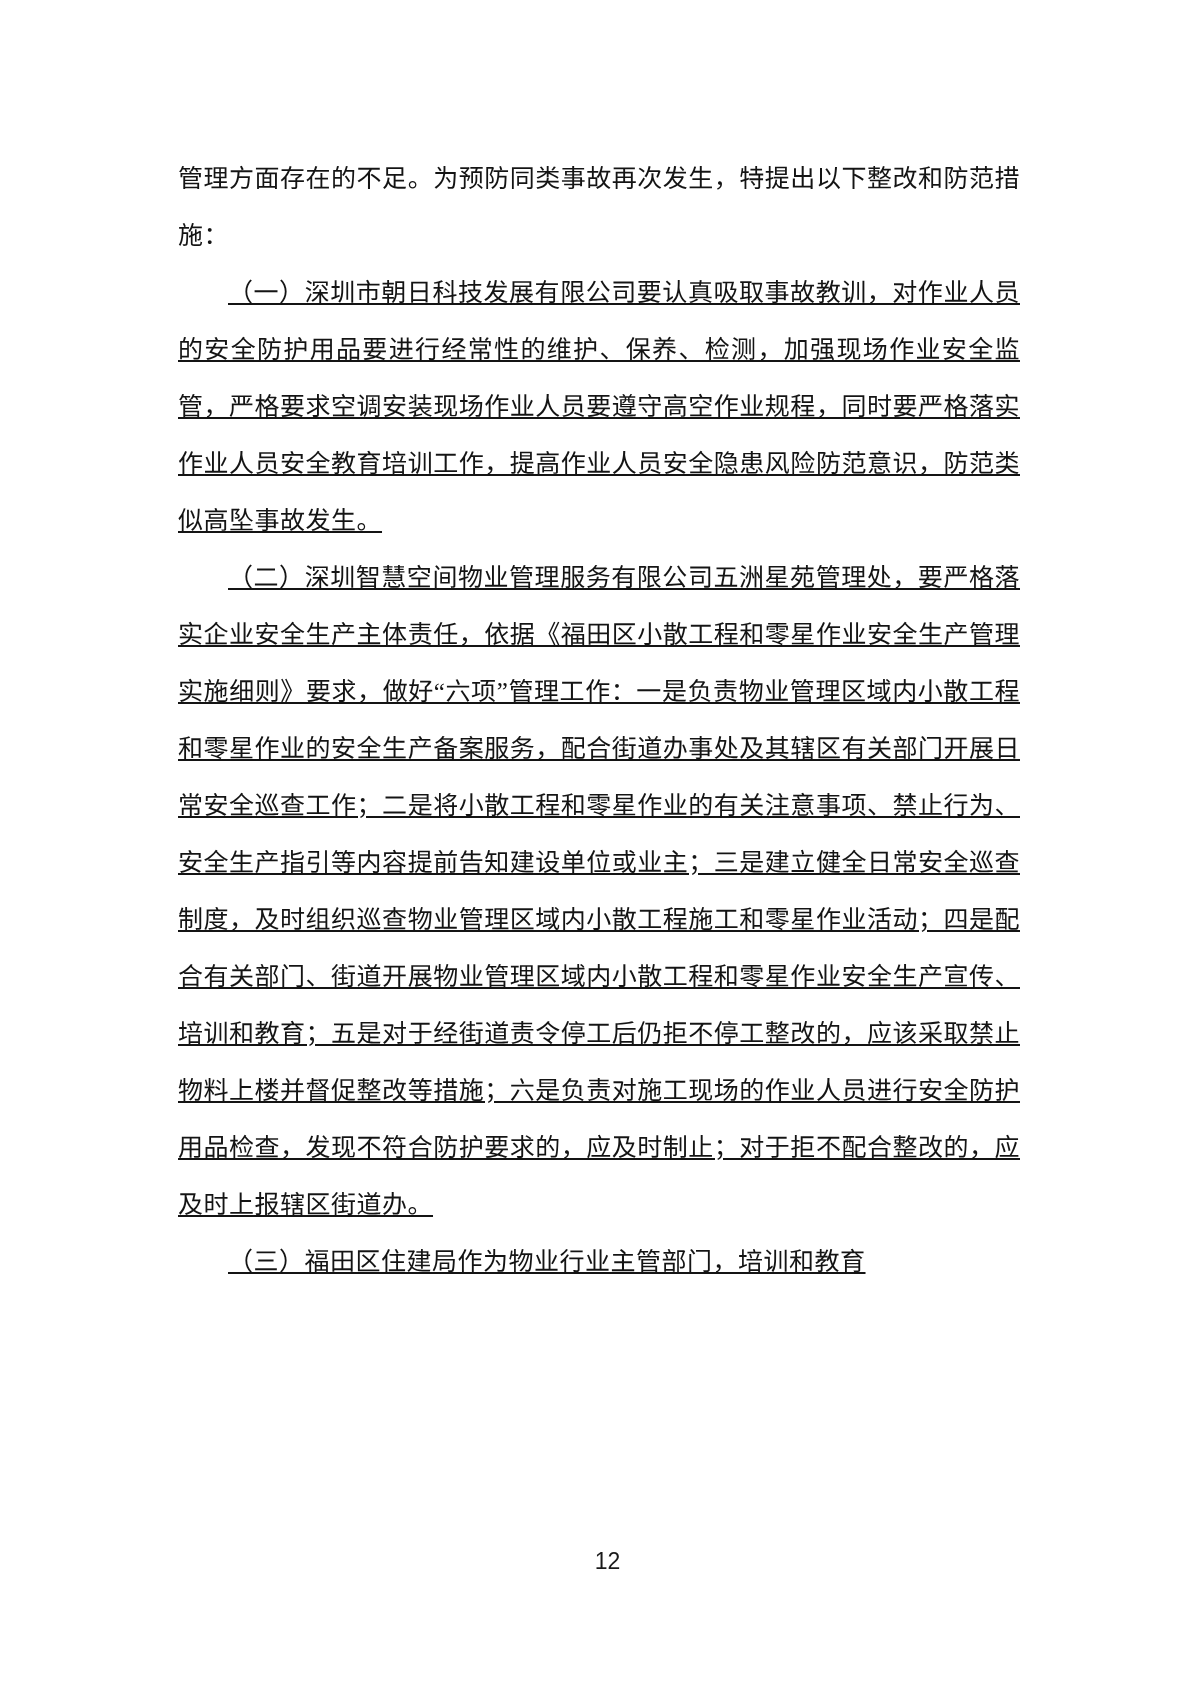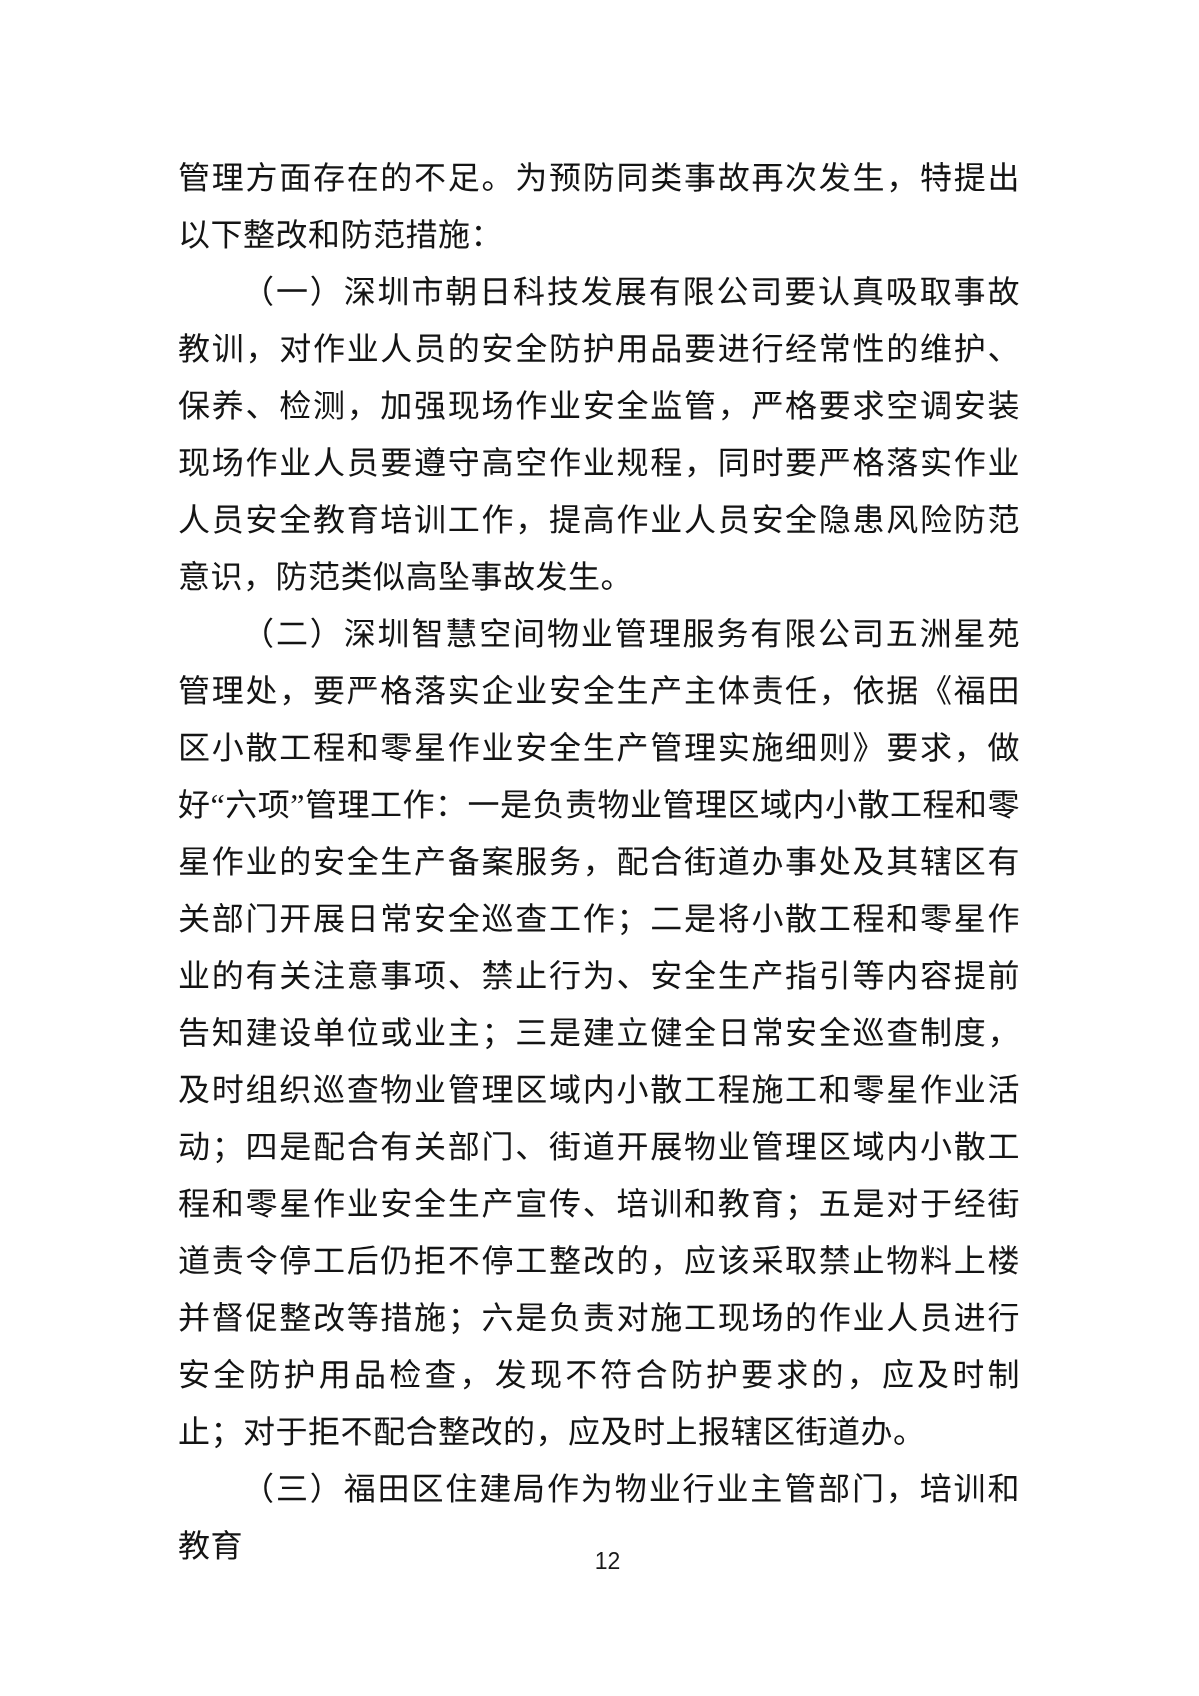--- a/index.html
+++ b/index.html
@@ -13,34 +13,35 @@
     height: 1696px;
     background: #ffffff;
     overflow: hidden;
     font-family: "Liberation Serif", serif;
   }
   .doc-body {
     position: absolute;
     left: 178px;
     top: 150px;
     width: 842px;
-    font-size: 32px;
+    font-size: 25px;
     line-height: 57px;
     color: #141414;
     text-align: justify;
     text-justify: inter-character;
     line-break: strict;
     letter-spacing: 0.5px;
   }
   .para {
     margin: 0;
     padding: 0;
   }
   .para.indent {
     text-indent: 2em;
+    text-decoration: underline;
   }
   .page-number {
     position: absolute;
     top: 1546px;
     left: 0;
     width: 100%;
     text-align: center;
     font-family: "Liberation Sans", sans-serif;
     font-size: 23px;
     line-height: 30px;

